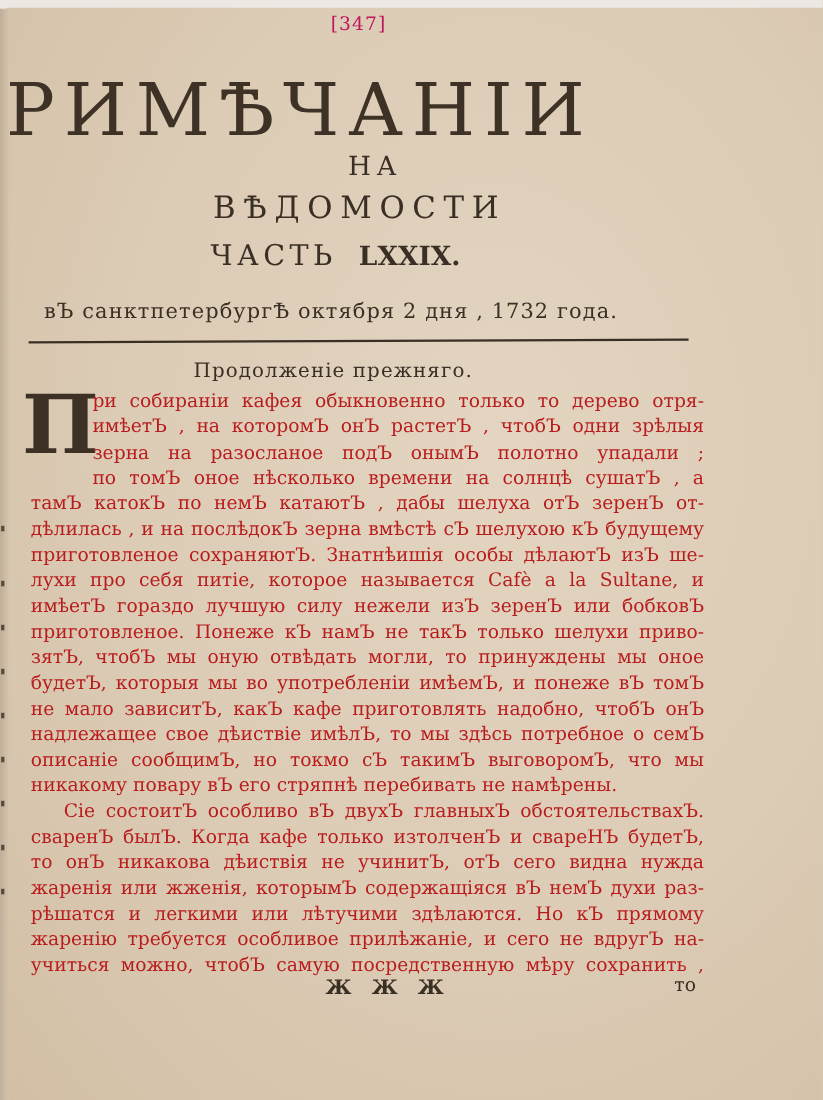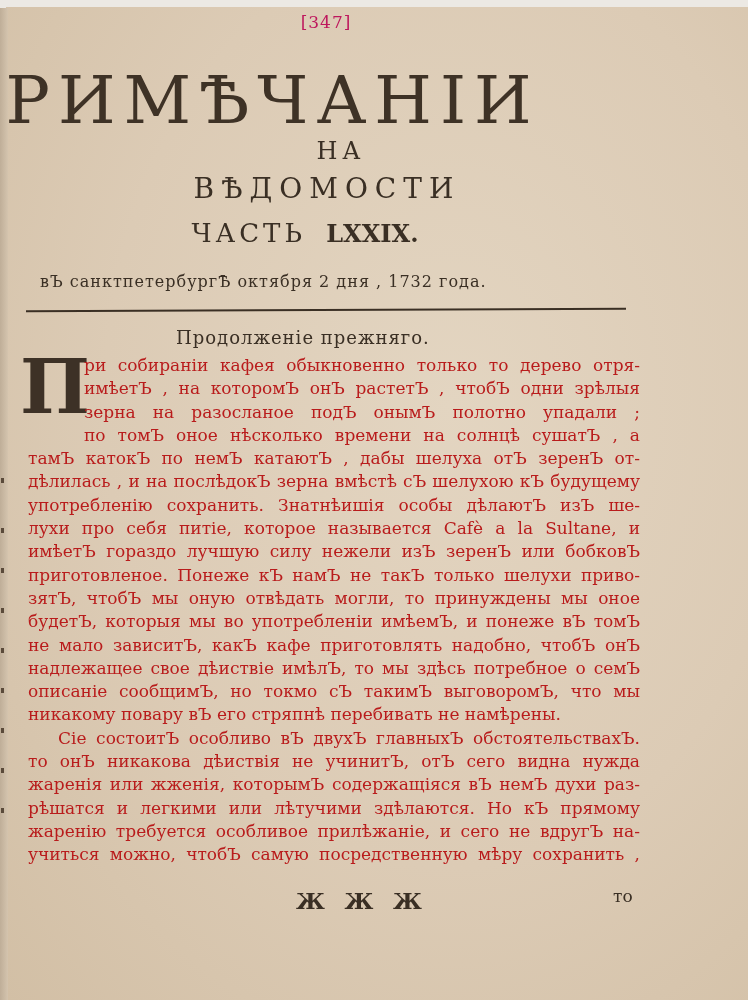--- a/index.html
+++ b/index.html
@@ -42,21 +42,21 @@
       position: absolute; left: 0; top: 172px; width: 742px; text-align: center;
       font-size: 28px; letter-spacing: 7px; margin-left: -44px;
     }
     .sub3 {
       position: absolute; left: 0; top: 218px; width: 742px; text-align: center;
       font-size: 26px; letter-spacing: 4px; margin-left: -66px;
     }
     .sub3 .roman { font-size: 24px; font-weight: bold; letter-spacing: 0; margin-left: 8px; }
     .dateline {
       position: absolute; left: 40px; top: 272px; width: 560px;
-      font-size: 16px; letter-spacing: 1px; white-space: nowrap;
+      font-size: 19px; letter-spacing: 1px; white-space: nowrap;
     }
     .rule {
       position: absolute; left: 26px; top: 309px; width: 600px; height: 2px;
       background: #3a2f24; transform: rotate(-0.25deg);
     }
     .section-title {
       position: absolute; left: 176px; top: 327px; font-size: 18px; letter-spacing: 1px; text-align: right;
     }
     .dropcap {
       position: absolute; left: 20px; top: 352px; font-size: 74px; line-height: 70px;
@@ -64,21 +64,21 @@
     }
     .body-text {
       position: absolute; left: 28px; top: 354px; width: 612px;
       font-size: 17px; line-height: 23.3px; color: #b91c1c;
     }
     .line { display: block; white-space: nowrap; text-align: justify; text-align-last: justify; }
     .line.indent-cap { padding-left: 56px; }
     .line.para { text-indent: 30px; }
     .line.last { text-align-last: left; }
     .footer-sig {
-      position: absolute; left: 296px; top: 888px; font-size: 22px; letter-spacing: 6px;
+      position: absolute; left: 296px; top: 888px; font-size: 18px; letter-spacing: 6px;
       font-weight: bold;
     }
     .catchword {
       position: absolute; left: 613px; top: 886px; font-size: 17px;
     }
   </style>
 </head>
 <body>
 
 <div class="top-strip"></div>
@@ -116,31 +116,32 @@
 
 <div class="dropcap">П</div>
 
 <div class="body-text">
   <span class="line indent-cap">ри собираніи кафея обыкновенно только то дерево отря-</span>
   <span class="line indent-cap">имѣетЪ , на которомЪ онЪ растетЪ , чтобЪ одни зрѣлыя</span>
   <span class="line indent-cap">зерна на разосланое подЪ онымЪ полотно упадали ;</span>
   <span class="line indent-cap">по томЪ оное нѣсколько времени на солнцѣ сушатЪ , а</span>
   <span class="line">тамЪ катокЪ по немЪ катаютЪ , дабы шелуха отЪ зеренЪ от-</span>
   <span class="line">дѣлилась , и на послѣдокЪ зерна вмѣстѣ сЪ шелухою кЪ будущему</span>
-  <span class="line">употребленію сохранить. Знатнѣишія особы дѣлаютЪ изЪ ше-</span>
+  <span class="line">приготовленое сохраняютЪ. Знатнѣишія особы дѣлаютЪ изЪ ше-</span>
   <span class="line">лухи про себя питіе, которое называется Cafè a la Sultane, и</span>
   <span class="line">имѣетЪ гораздо лучшую силу нежели изЪ зеренЪ или бобковЪ</span>
   <span class="line">приготовленое. Понеже кЪ намЪ не такЪ только шелухи приво-</span>
   <span class="line">зятЪ, чтобЪ мы оную отвѣдать могли, то принуждены мы оное</span>
   <span class="line">будетЪ, которыя мы во употребленіи имѣемЪ, и понеже вЪ томЪ</span>
   <span class="line">не мало зависитЪ, какЪ кафе приготовлять надобно, чтобЪ онЪ</span>
   <span class="line">надлежащее свое дѣиствіе имѣлЪ, то мы здѣсь потребное о семЪ</span>
   <span class="line">описаніе сообщимЪ, но токмо сЪ такимЪ выговоромЪ, что мы</span>
   <span class="line last">никакому повару вЪ его стряпнѣ перебивать не намѣрены.</span>
   <span class="line para">Сіе состоитЪ особливо вЪ двухЪ главныхЪ обстоятельствахЪ.</span>
+  <span class="line">сваренЪ былЪ. Когда кафе только изтолченЪ и свареНЪ будетЪ,</span>
   <span class="line">то онЪ никакова дѣиствія не учинитЪ, отЪ сего видна нужда</span>
   <span class="line">жаренія или жженія, которымЪ содержащіяся вЪ немЪ духи раз-</span>
   <span class="line">рѣшатся и легкими или лѣтучими здѣлаются. Но кЪ прямому</span>
   <span class="line">жаренію требуется особливое прилѣжаніе, и сего не вдругЪ на-</span>
   <span class="line">учиться можно, чтобЪ самую посредственную мѣру сохранить ,</span>
 </div>
 
 <div class="footer-sig">Ж Ж Ж</div>
 <div class="catchword">то</div>
 

